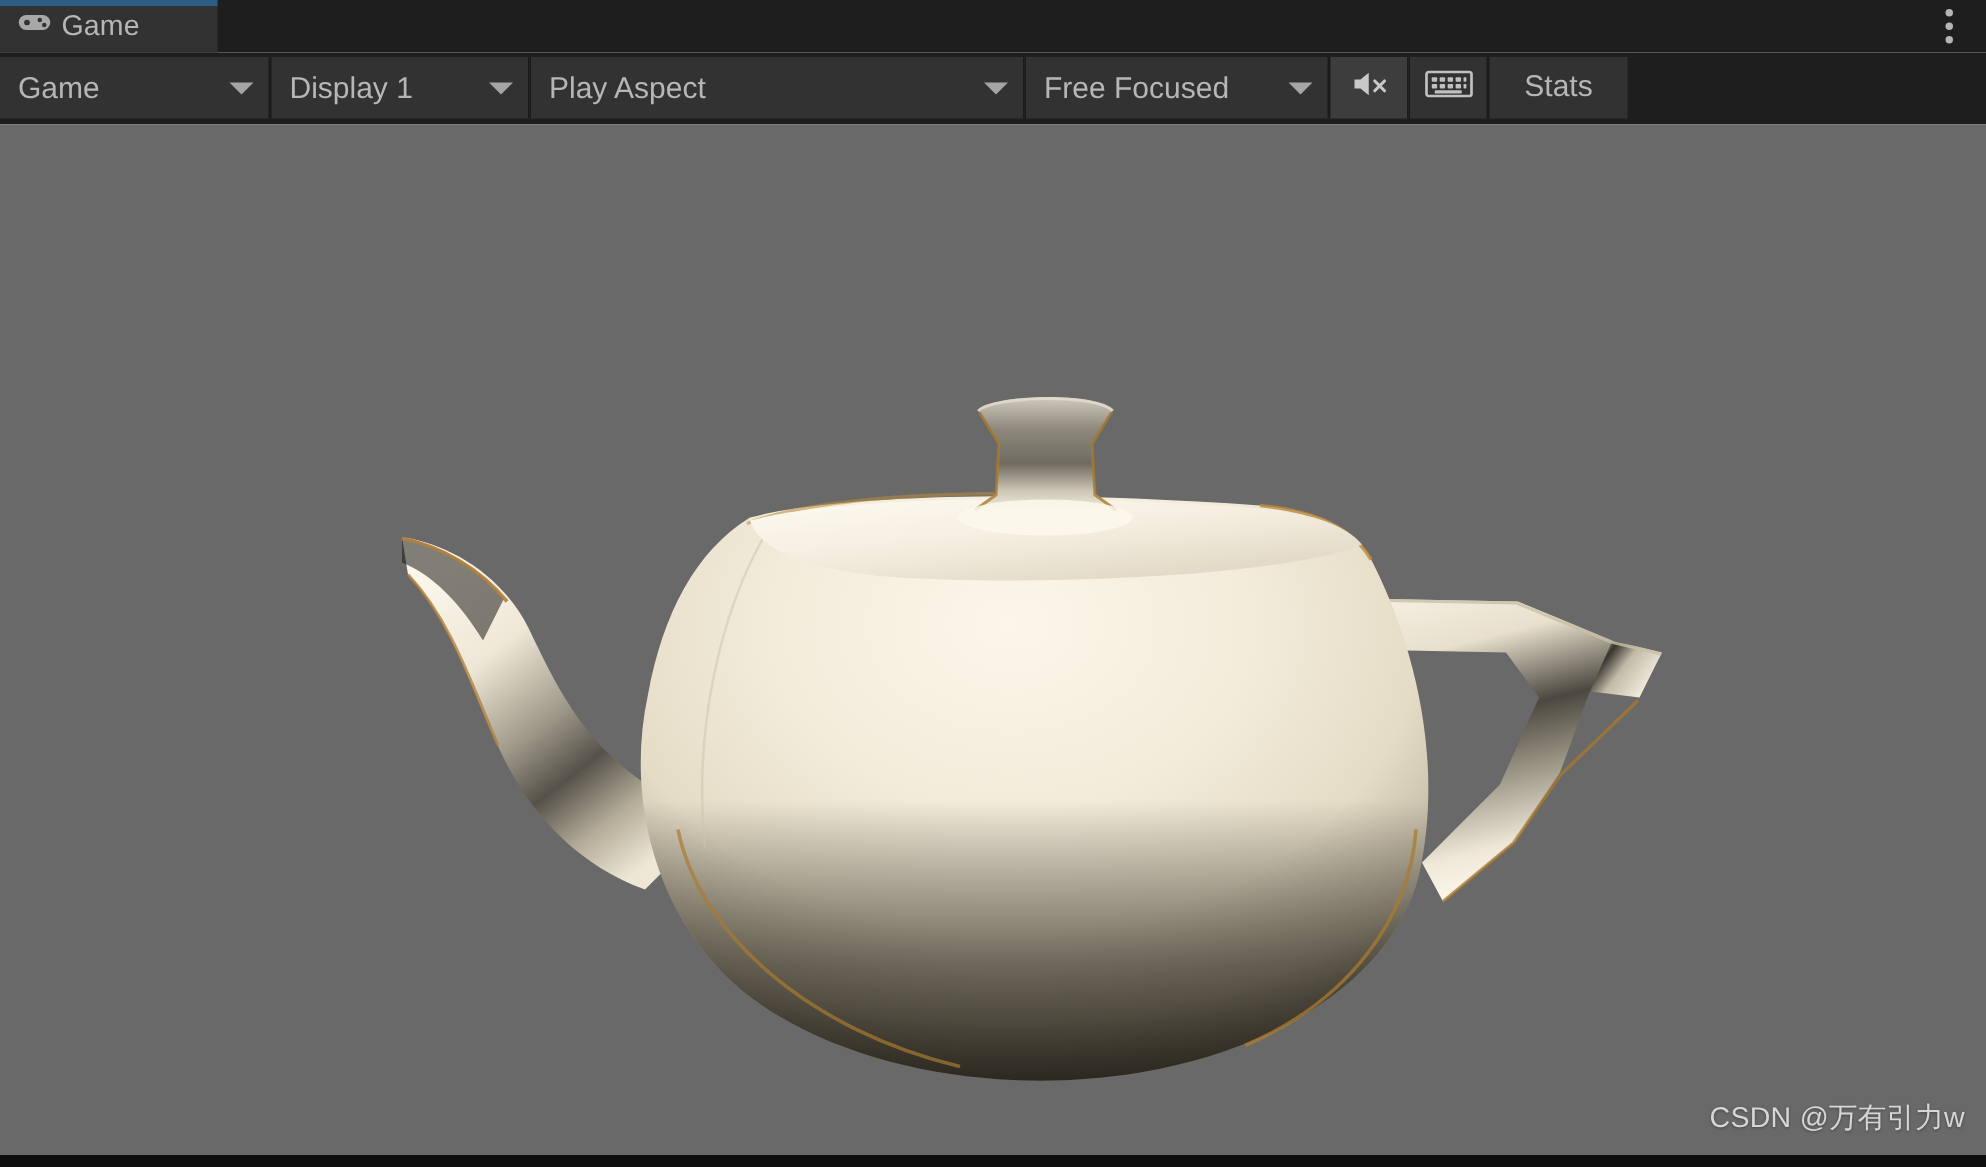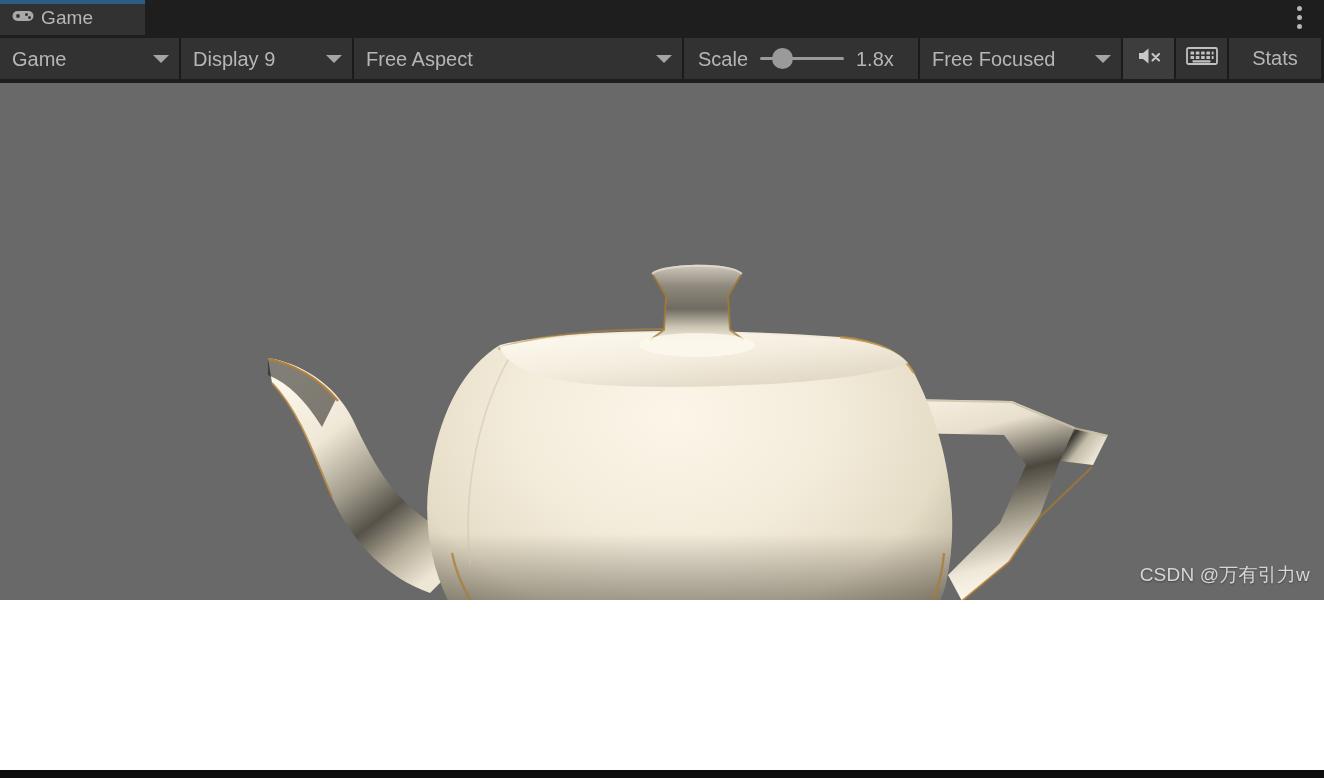--- a/index.html
+++ b/index.html
@@ -152,21 +152,21 @@
     padding: 0 14px;
     justify-content: center;
     text-align: right;
   }
 
   
   .gameview {
     position: absolute;
     left: 0; top: 83px;
     width: 1324px;
-    height: 517px;
+    height: 687px;
     background: #696969;
     overflow: hidden;
   }
   .statusstrip {
     position: absolute;
     left: 0; top: 770px;
     width: 1324px;
     height: 8px;
     background: #0e0e0e;
   }
@@ -214,37 +214,29 @@
   </div>
 
   <div class="toolbar">
 
     <div class="tb-item tb-dropdown first" style="width:180px">
       <span class="dd-label">Game</span>
       <span class="caret"></span>
     </div>
 
     <div class="tb-item tb-dropdown" style="width:173px">
-      <span class="dd-label">Display 9</span>
+      <span class="dd-label">Display 1</span>
       <span class="caret"></span>
     </div>
 
     <div class="tb-item tb-dropdown" style="width:330px">
-      <span class="dd-label">Free Aspect</span>
+      <span class="dd-label">Play Aspect</span>
       <span class="caret"></span>
     </div>
 
-    <div class="tb-item tb-scale" style="width:236px">
-      <span class="scale-label">Scale</span>
-      <span class="slider">
-        <span class="track"></span>
-        <span class="knob" style="left: calc(18% - 3px);"></span>
-      </span>
-      <span class="scale-value">1.8x</span>
-    </div>
 
     <div class="tb-item tb-dropdown" style="width:203px">
       <span class="dd-label">Free Focused</span>
       <span class="caret"></span>
     </div>
 
     <div class="tb-item tb-icon on" style="width:53px">
       <span>
         <svg width="28" height="24" viewBox="0 0 28 24">
           <path d="M4 9 H8 L13.5 4.5 V19.5 L8 15 H4 Z" fill="#c8c8c8"></path>

